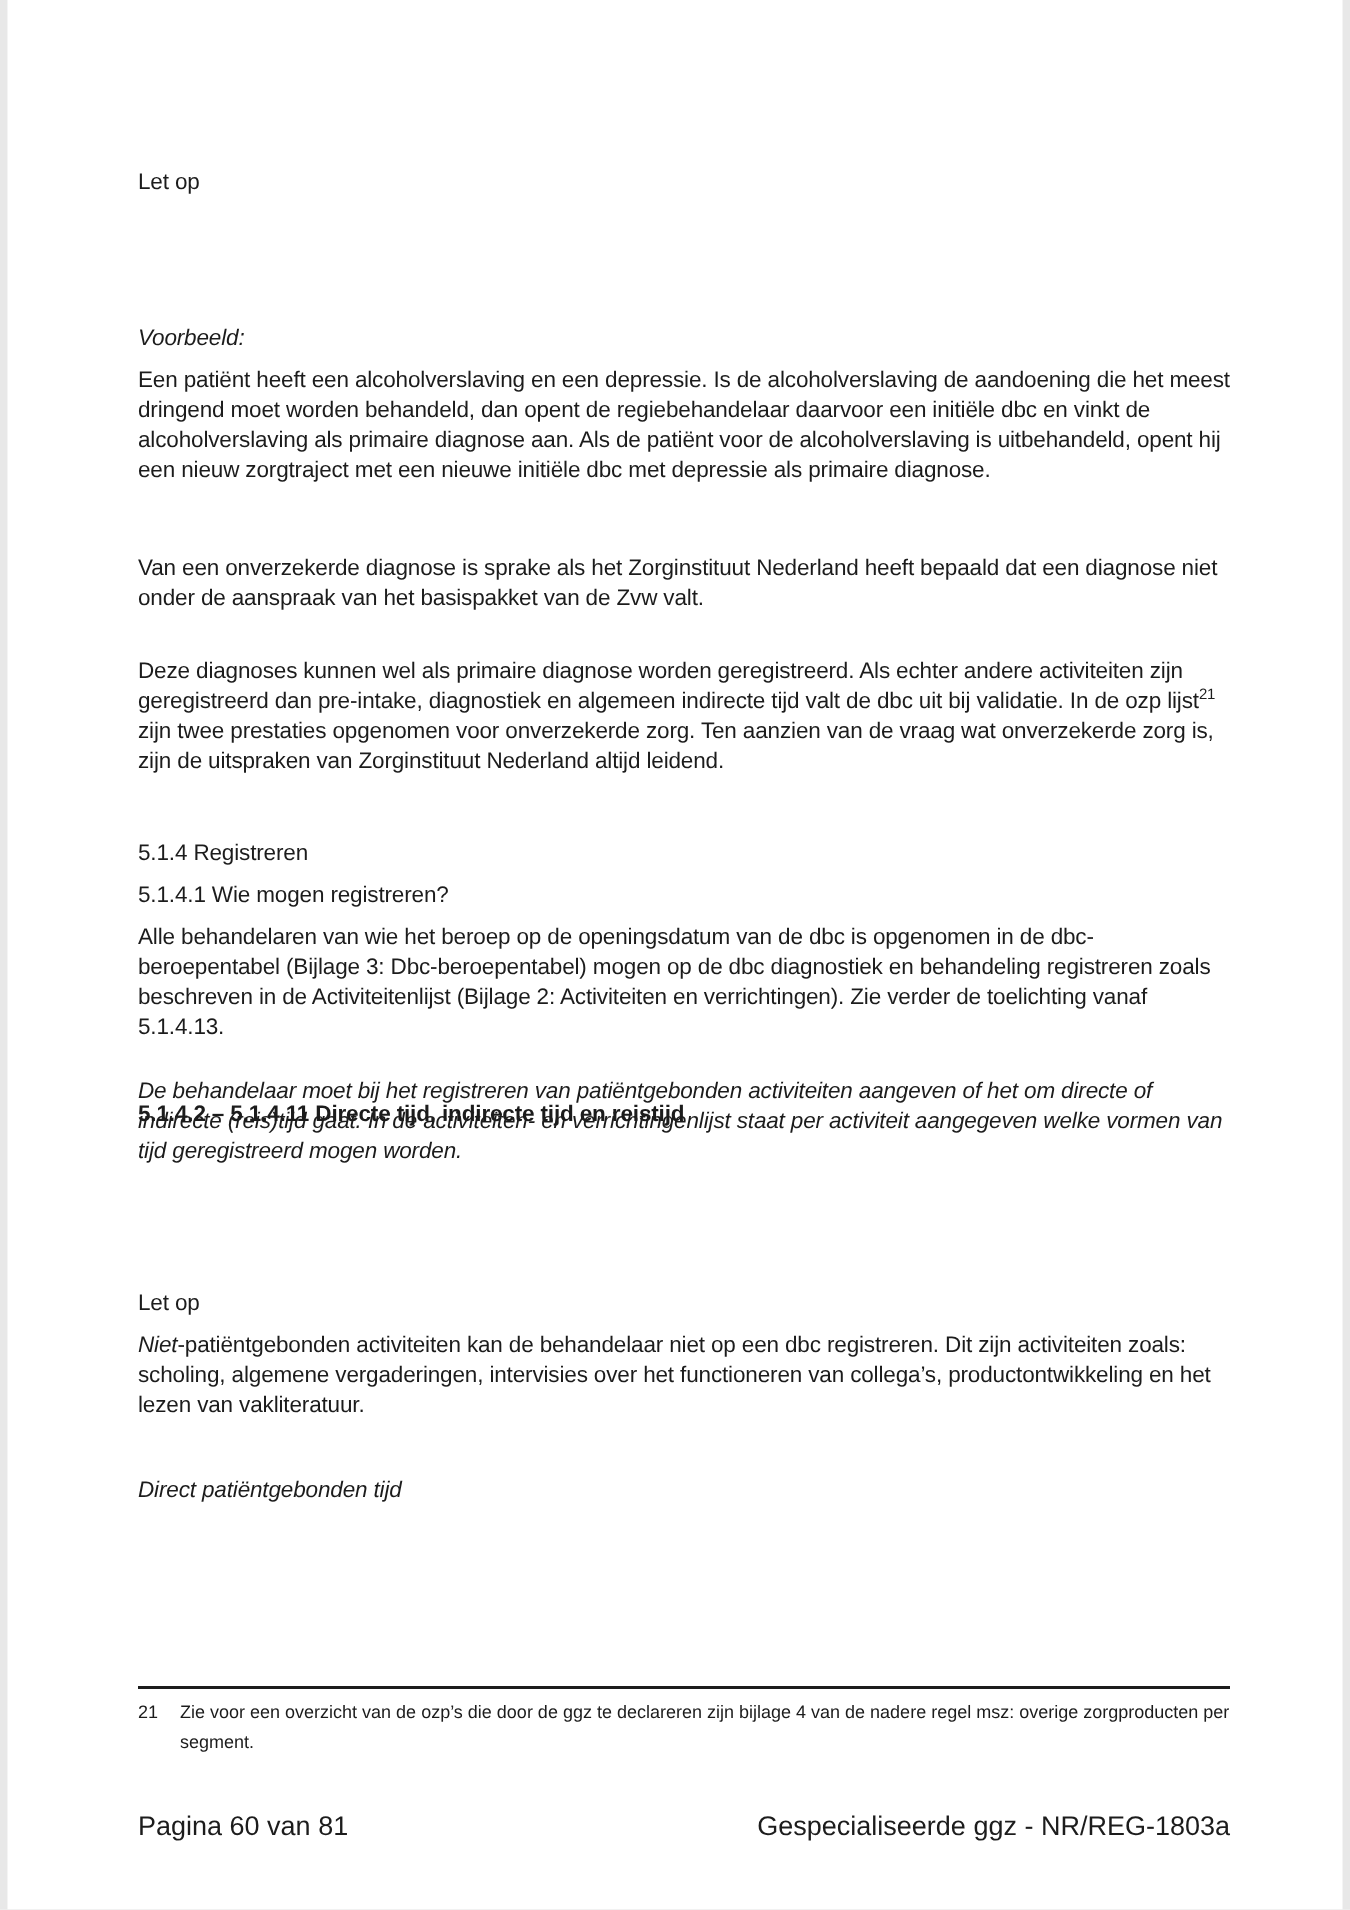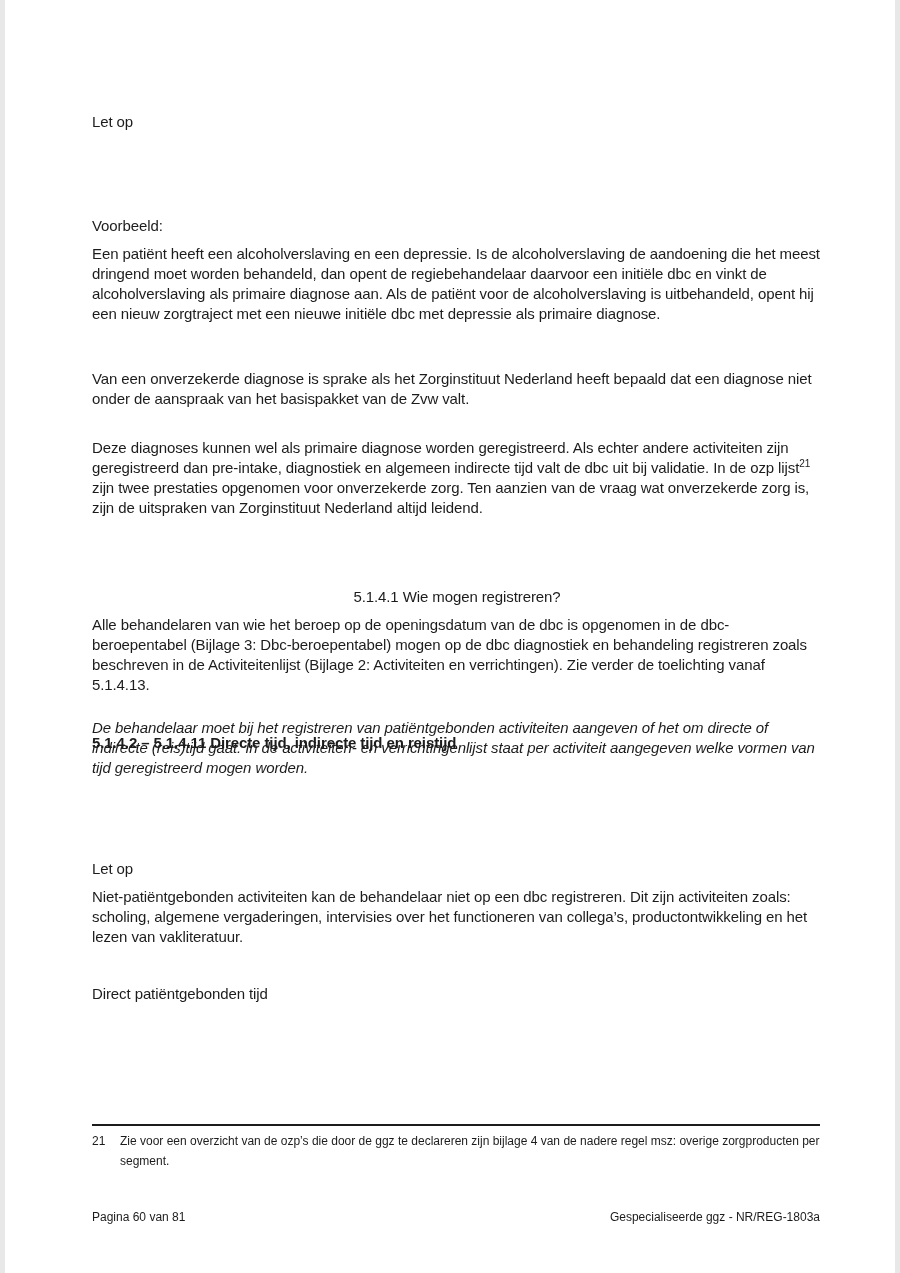--- a/index.html
+++ b/index.html
@@ -14,21 +14,21 @@
   }
   .block{
     position:absolute;
     left:87px;
     width:730px;
     font-size:15px;
     line-height:20px;
     letter-spacing:-0.1px;
   }
   .heading{font-weight:normal;}
-  .it{}
+  .it{font-style:italic;}
   sup.fn-ref{font-size:10px;line-height:0;vertical-align:super;}
   .rule{
     position:absolute;
     left:87px;
     width:728px;
     height:2px;
     background:#1c1c1c;
   }
   .footnote{
     position:absolute;
@@ -37,40 +37,41 @@
     font-size:12px;
     line-height:20px;
     display:flex;
   }
   .footnote .fn-num{flex:0 0 28px;}
   .footnote .fn-text{flex:1;}
   .footer{
     position:absolute;
     left:87px;
     width:728px;
-    font-size:12px;
+    font-size:18px;
     line-height:17px;
     display:flex;
     justify-content:space-between;
   }
 </style>
 </head>
 <body>
 
 <div class="page">
 
   <div class="block heading" style="top:112px;">Let op</div>
 
   <div class="block heading it" style="top:216px;">Voorbeeld:</div>
   <div class="block" style="top:244px;">Een patiënt heeft een alcoholverslaving en een depressie. Is de alcoholverslaving de aandoening die het meest dringend moet worden behandeld, dan opent de regiebehandelaar daarvoor een initiële dbc en vinkt de alcoholverslaving als primaire diagnose aan. Als de patiënt voor de alcoholverslaving is uitbehandeld, opent hij een nieuw zorgtraject met een nieuwe initiële dbc met depressie als primaire diagnose.</div>
 
   <div class="block" style="top:369px;">Van een onverzekerde diagnose is sprake als het Zorginstituut Nederland heeft bepaald dat een diagnose niet onder de aanspraak van het basispakket van de Zvw valt.</div>
   <div class="block" style="top:438px;"><span>Deze diagnoses kunnen wel als primaire diagnose worden geregistreerd. Als echter andere activiteiten zijn geregistreerd dan pre-intake, diagnostiek en algemeen indirecte tijd valt de dbc uit bij validatie. In de ozp lijst</span><sup class="fn-ref">21</sup><span> zijn twee prestaties opgenomen voor onverzekerde zorg. Ten aanzien van de vraag wat onverzekerde zorg is, zijn de uitspraken van Zorginstituut Nederland  altijd leidend.</span></div>
 
-  <div class="block heading" style="top:587px;text-align:center;">5.1.4.1 Wie mogen registreren?</div>
+  <div class="block heading" style="top:559px;">5.1.4 Registreren</div>
+  <div class="block heading" style="top:587px;">5.1.4.1 Wie mogen registreren?</div>
   <div class="block" style="top:615px;">Alle behandelaren van wie het beroep op de openingsdatum van de dbc is opgenomen in de dbc-beroepentabel (Bijlage 3: Dbc-beroepentabel) mogen op de dbc diagnostiek en behandeling registreren zoals beschreven in de Activiteitenlijst (Bijlage 2: Activiteiten en verrichtingen). Zie verder de toelichting vanaf 5.1.4.13.</div>
 
   <div class="block heading" style="top:733px;font-weight:bold;">5.1.4.2 – 5.1.4.11 Directe tijd, indirecte tijd en reistijd</div>
   <div class="block" style="top:718px;font-style:italic;">De behandelaar moet bij het registreren van patiëntgebonden activiteiten aangeven of het om directe of indirecte (reis)tijd gaat. In de activiteiten- en verrichtingenlijst staat per activiteit aangegeven welke vormen van tijd geregistreerd mogen worden.</div>
 
   <div class="block heading" style="top:859px;">Let op</div>
   <div class="block" style="top:887px;"><span class="it">Niet</span><span>-patiëntgebonden activiteiten kan de behandelaar niet op een dbc registreren. Dit zijn activiteiten zoals: scholing, algemene vergaderingen, intervisies over het functioneren van collega’s, productontwikkeling en het lezen van vakliteratuur.</span></div>
 
   <div class="block heading it" style="top:984px;">Direct patiëntgebonden tijd</div>
 

